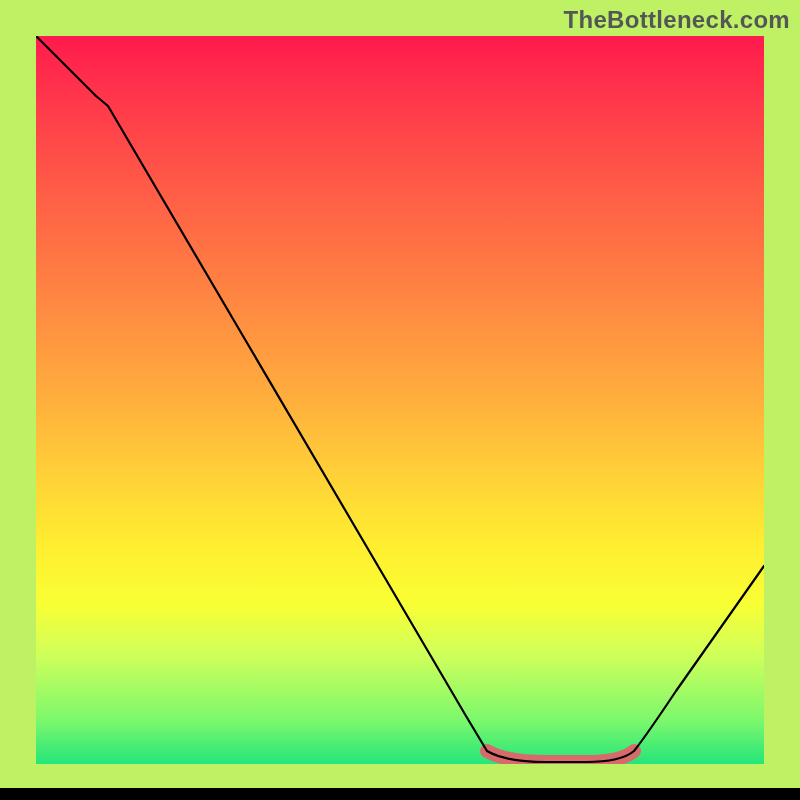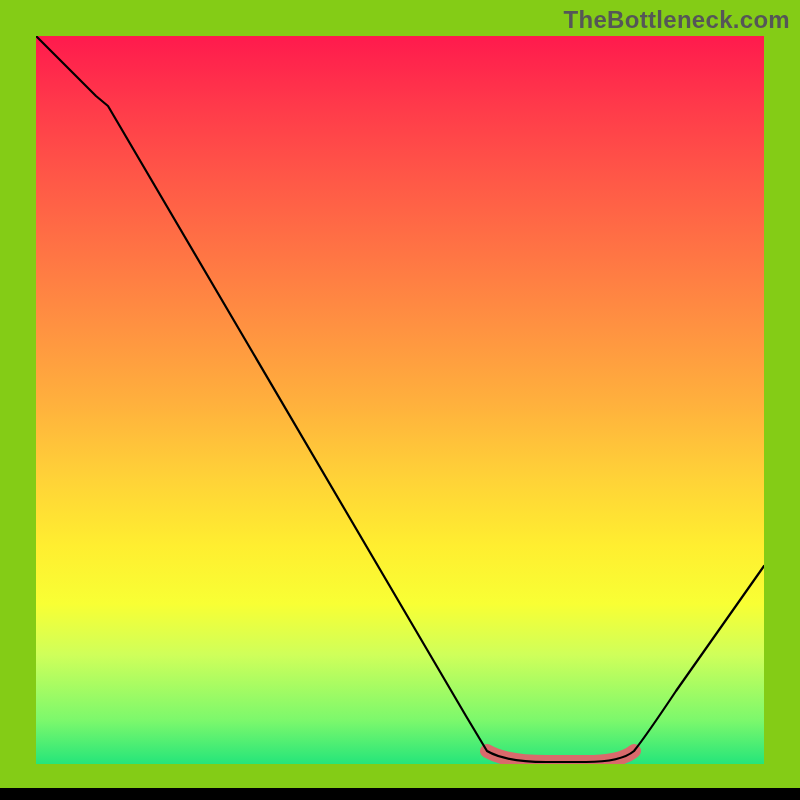--- a/index.html
+++ b/index.html
@@ -8,21 +8,21 @@
     width: 800px;
     height: 800px;
     background: #000;
     overflow: hidden;
     font-family: Arial, Helvetica, sans-serif;
   }
   .wrap {
     position: relative;
     width: 800px;
     height: 788px;
-    background: #84cc16;
+    background: #bef264;
   }
   .watermark {
     position: absolute;
     top: 6px;
     right: 10px;
     color: #555658;
     font-size: 24px;
     font-weight: 600;
     letter-spacing: 0.3px;
     z-index: 5;

